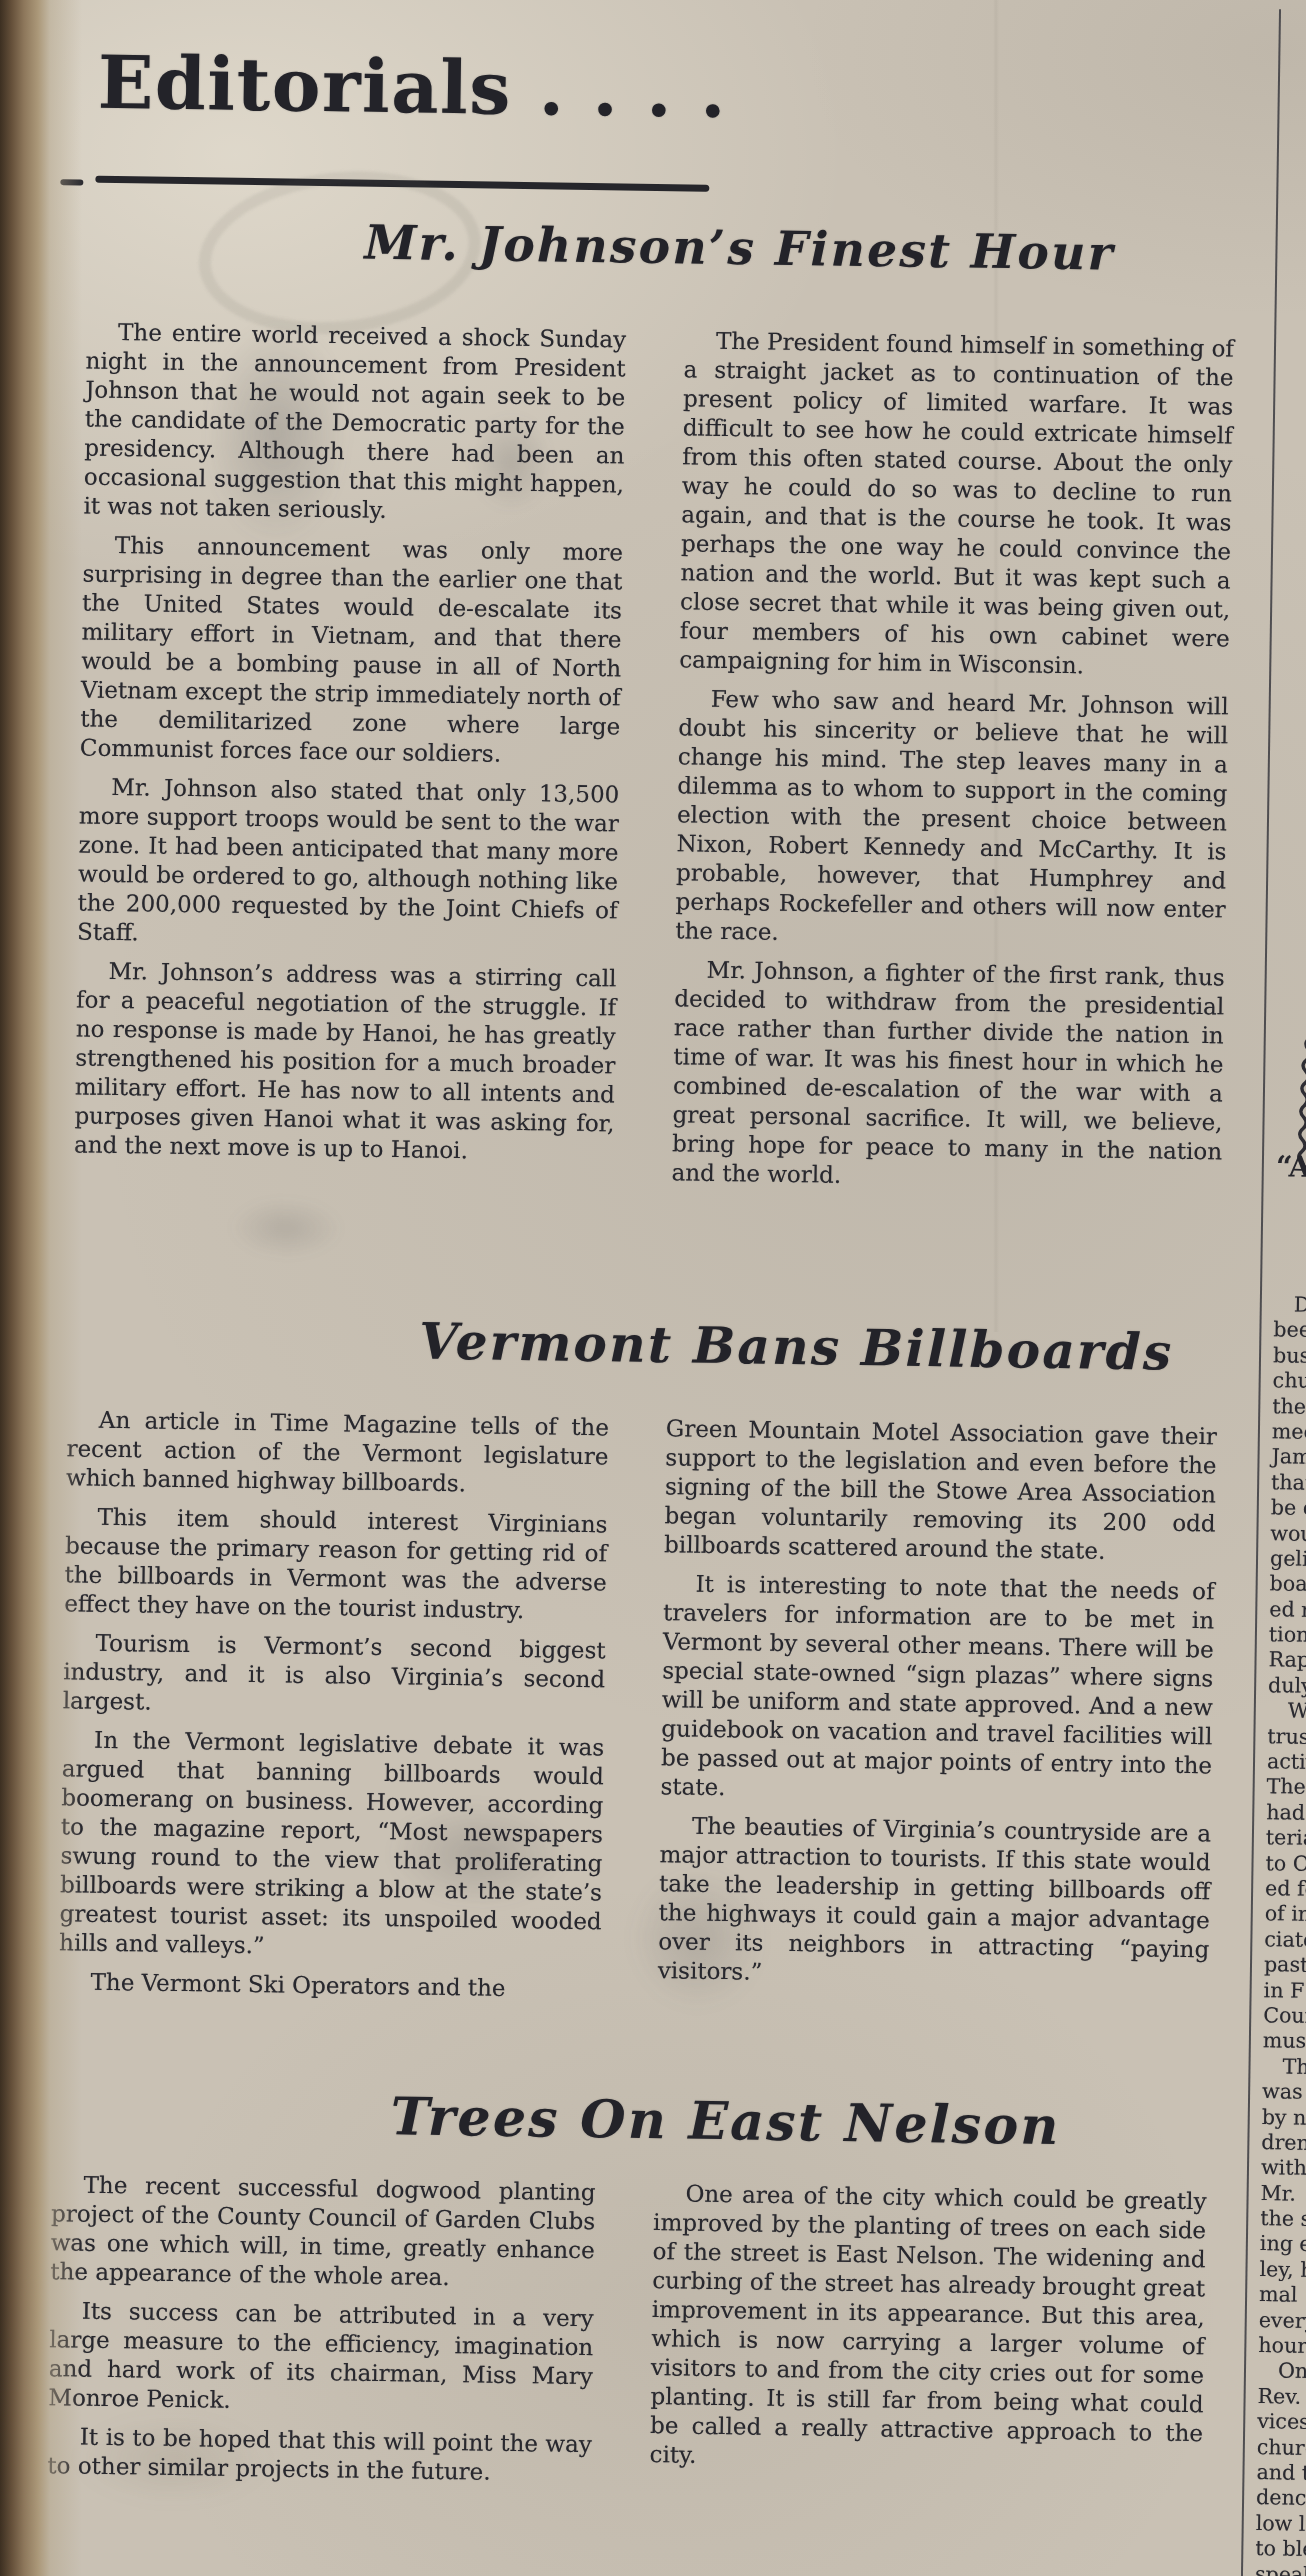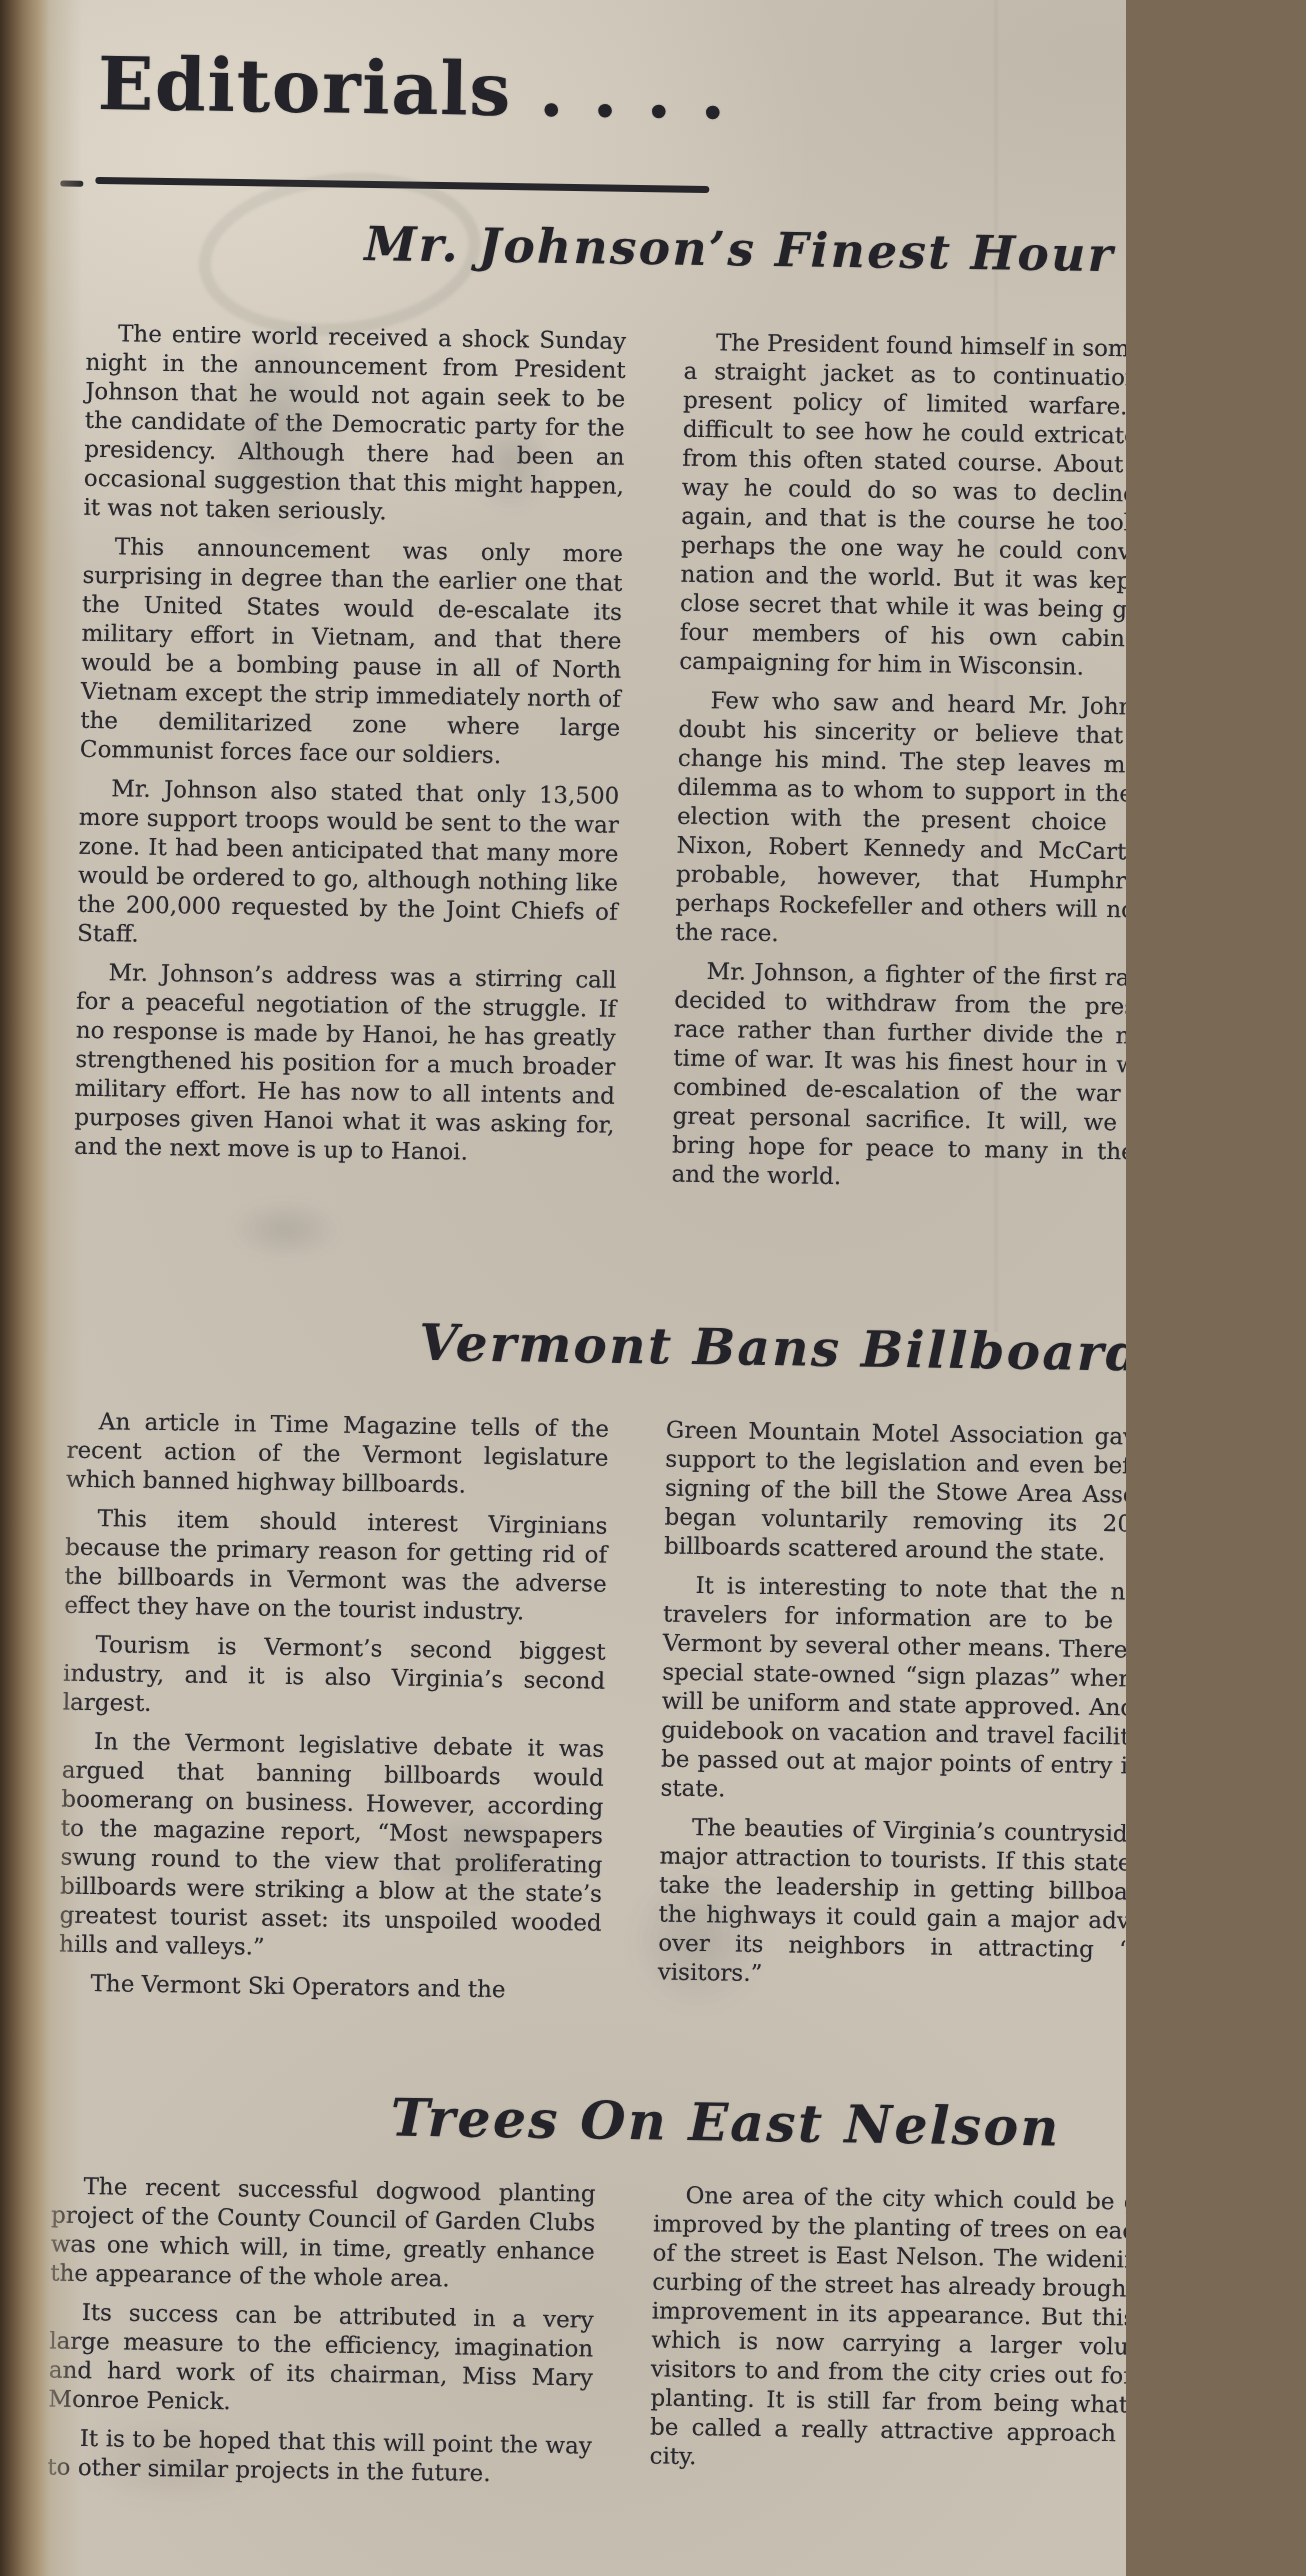--- a/index.html
+++ b/index.html
@@ -1,17 +1,17 @@
 <!DOCTYPE html>
 <html style="font-size:12px"><head>
 <meta charset="utf-8">
 <style>
   html,body{margin:0;padding:0;background:#7a6a55;}
   .page{
-    position:relative;width:1126px;height:2576px;overflow:hidden;
+    position:relative;width:1306px;height:2576px;overflow:hidden;
     background:
       radial-gradient(990px 685px at 18% 6%, rgba(255,250,236,.40), rgba(255,250,236,0) 62%),
       radial-gradient(1218px 990px at 72% 42%, rgba(110,105,96,.10), rgba(110,105,96,0) 70%),
       radial-gradient(761px 609px at 52% 90%, rgba(118,110,96,.10), rgba(118,110,96,0) 72%),
       radial-gradient(685px 381px at 98% 2%, rgba(120,112,100,.12), rgba(120,112,100,0) 70%),
       #c9c1b4;
     font-family:"DejaVu Serif", serif;color:#26262c;
   }
   .left-edge{
     position:absolute;left:0;top:0;width:84px;height:2576px;z-index:5;pointer-events:none;

